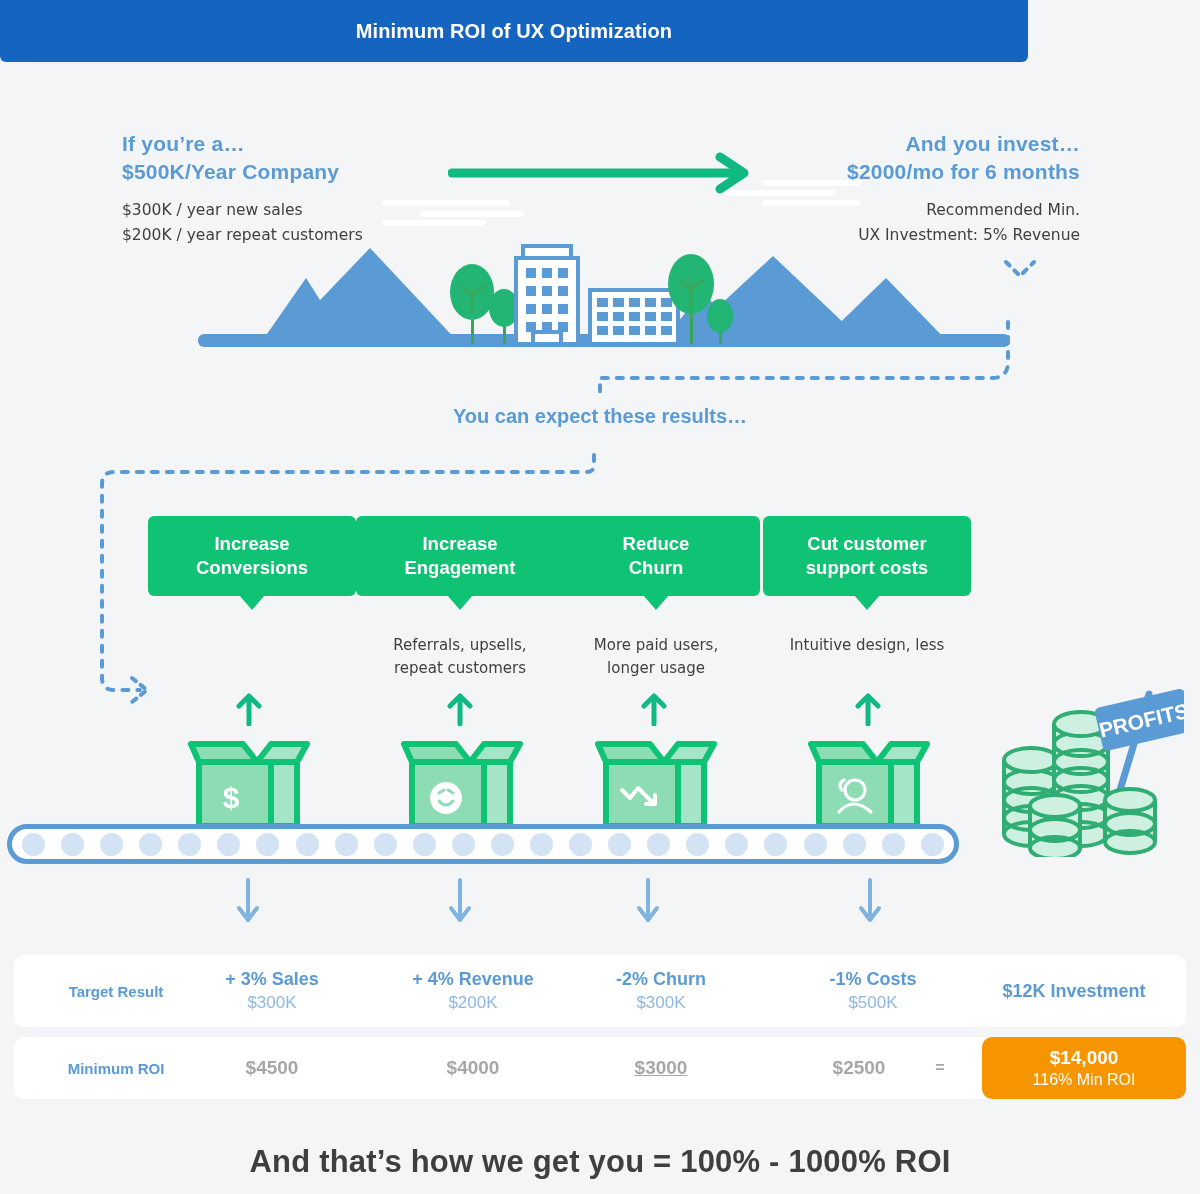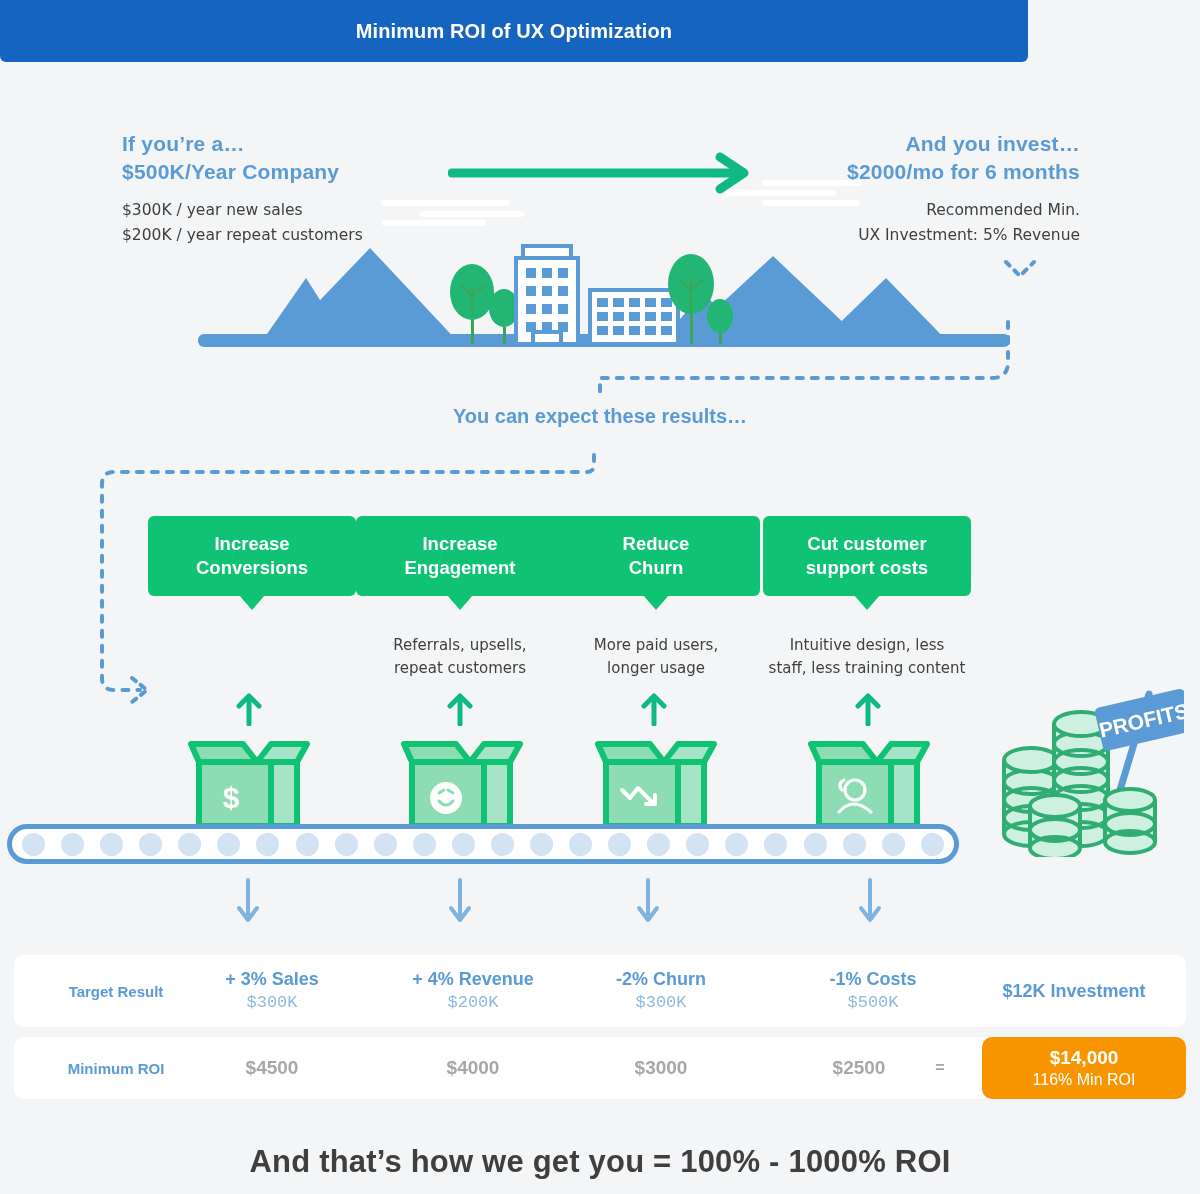--- a/index.html
+++ b/index.html
@@ -93,21 +93,21 @@
   .trow.r1 { top:955px; height:72px; }
   .trow.r2 { top:1037px; height:62px; }
   .tcell { position:absolute; text-align:center; }
   .t-label {
     color:#5b9bd5; font-size:15px; font-weight:bold;
   }
   .t-big {
     color:#5b9bd5; font-size:18px; font-weight:bold; line-height:24px;
   }
   .t-sub {
-    color:#8fb9e0; font-size:17px; line-height:24px;font-family:Liberation Mono, monospace;
+    color:#8fb9e0; font-size:17px; line-height:24px;
   }
   .t-grey {
     color:#a7a7a7; font-size:19px; font-weight:bold;
   }
   .t-eq { color:#a7a7a7; font-size:16px; font-weight:bold; }
   .orange-box {
     position:absolute; right:0; top:0; width:204px; height:62px;
     background:#f79500; border-radius:10px;
     display:flex; flex-direction:column; align-items:center; justify-content:center;
   }
@@ -289,21 +289,20 @@
 
   <div class="card-col wide" style="left:742px;">
     <div class="card-box" style="width:208px; margin:0 auto;">
       <div class="ttl">
         <div>Cut customer</div>
         <div>support costs</div>
       </div>
     </div>
     <div class="card-desc">
       <div>Intuitive design, less</div>
-      <div>staff, less training content</div>
     </div>
   </div>
 </div>
 
 <div class="uparrows">
   <svg style="position:absolute; left:236px;" width="26" height="34" viewBox="0 0 26 34">
     <line x1="13" y1="32" x2="13" y2="6" stroke="#10b981" stroke-width="5" stroke-linecap="round"></line>
     <polyline points="3,14 13,4 23,14" stroke="#10b981" stroke-width="5" fill="none" stroke-linecap="round" stroke-linejoin="round"></polyline>
   </svg>
   <svg style="position:absolute; left:447px;" width="26" height="34" viewBox="0 0 26 34">
@@ -488,21 +487,21 @@
   </div>
 
   <div class="tcell t-big" style="left:960px; width:200px;">$12K Investment</div>
 </div>
 
 <div class="trow r2">
   <div class="tcell t-label" style="left:22px; width:160px;">Minimum ROI</div>
 
   <div class="tcell t-grey" style="left:158px; width:200px;">$4500</div>
   <div class="tcell t-grey" style="left:359px; width:200px;">$4000</div>
-  <div class="tcell t-grey" style="left:547px; width:200px;">$3000</div>
+  <div class="tcell t-grey" style="left:547px; width:200px;text-decoration:underline;">$3000</div>
   <div class="tcell t-grey" style="left:745px; width:200px;">$2500</div>
   <div class="tcell t-eq" style="left:906px; width:40px;">=</div>
 
   <div class="orange-box">
     <div class="o1">$14,000</div>
     <div class="o2">116% Min ROI</div>
   </div>
 </div>
 
 <div class="footer">And that’s how we get you =  100% - 1000% ROI</div>

